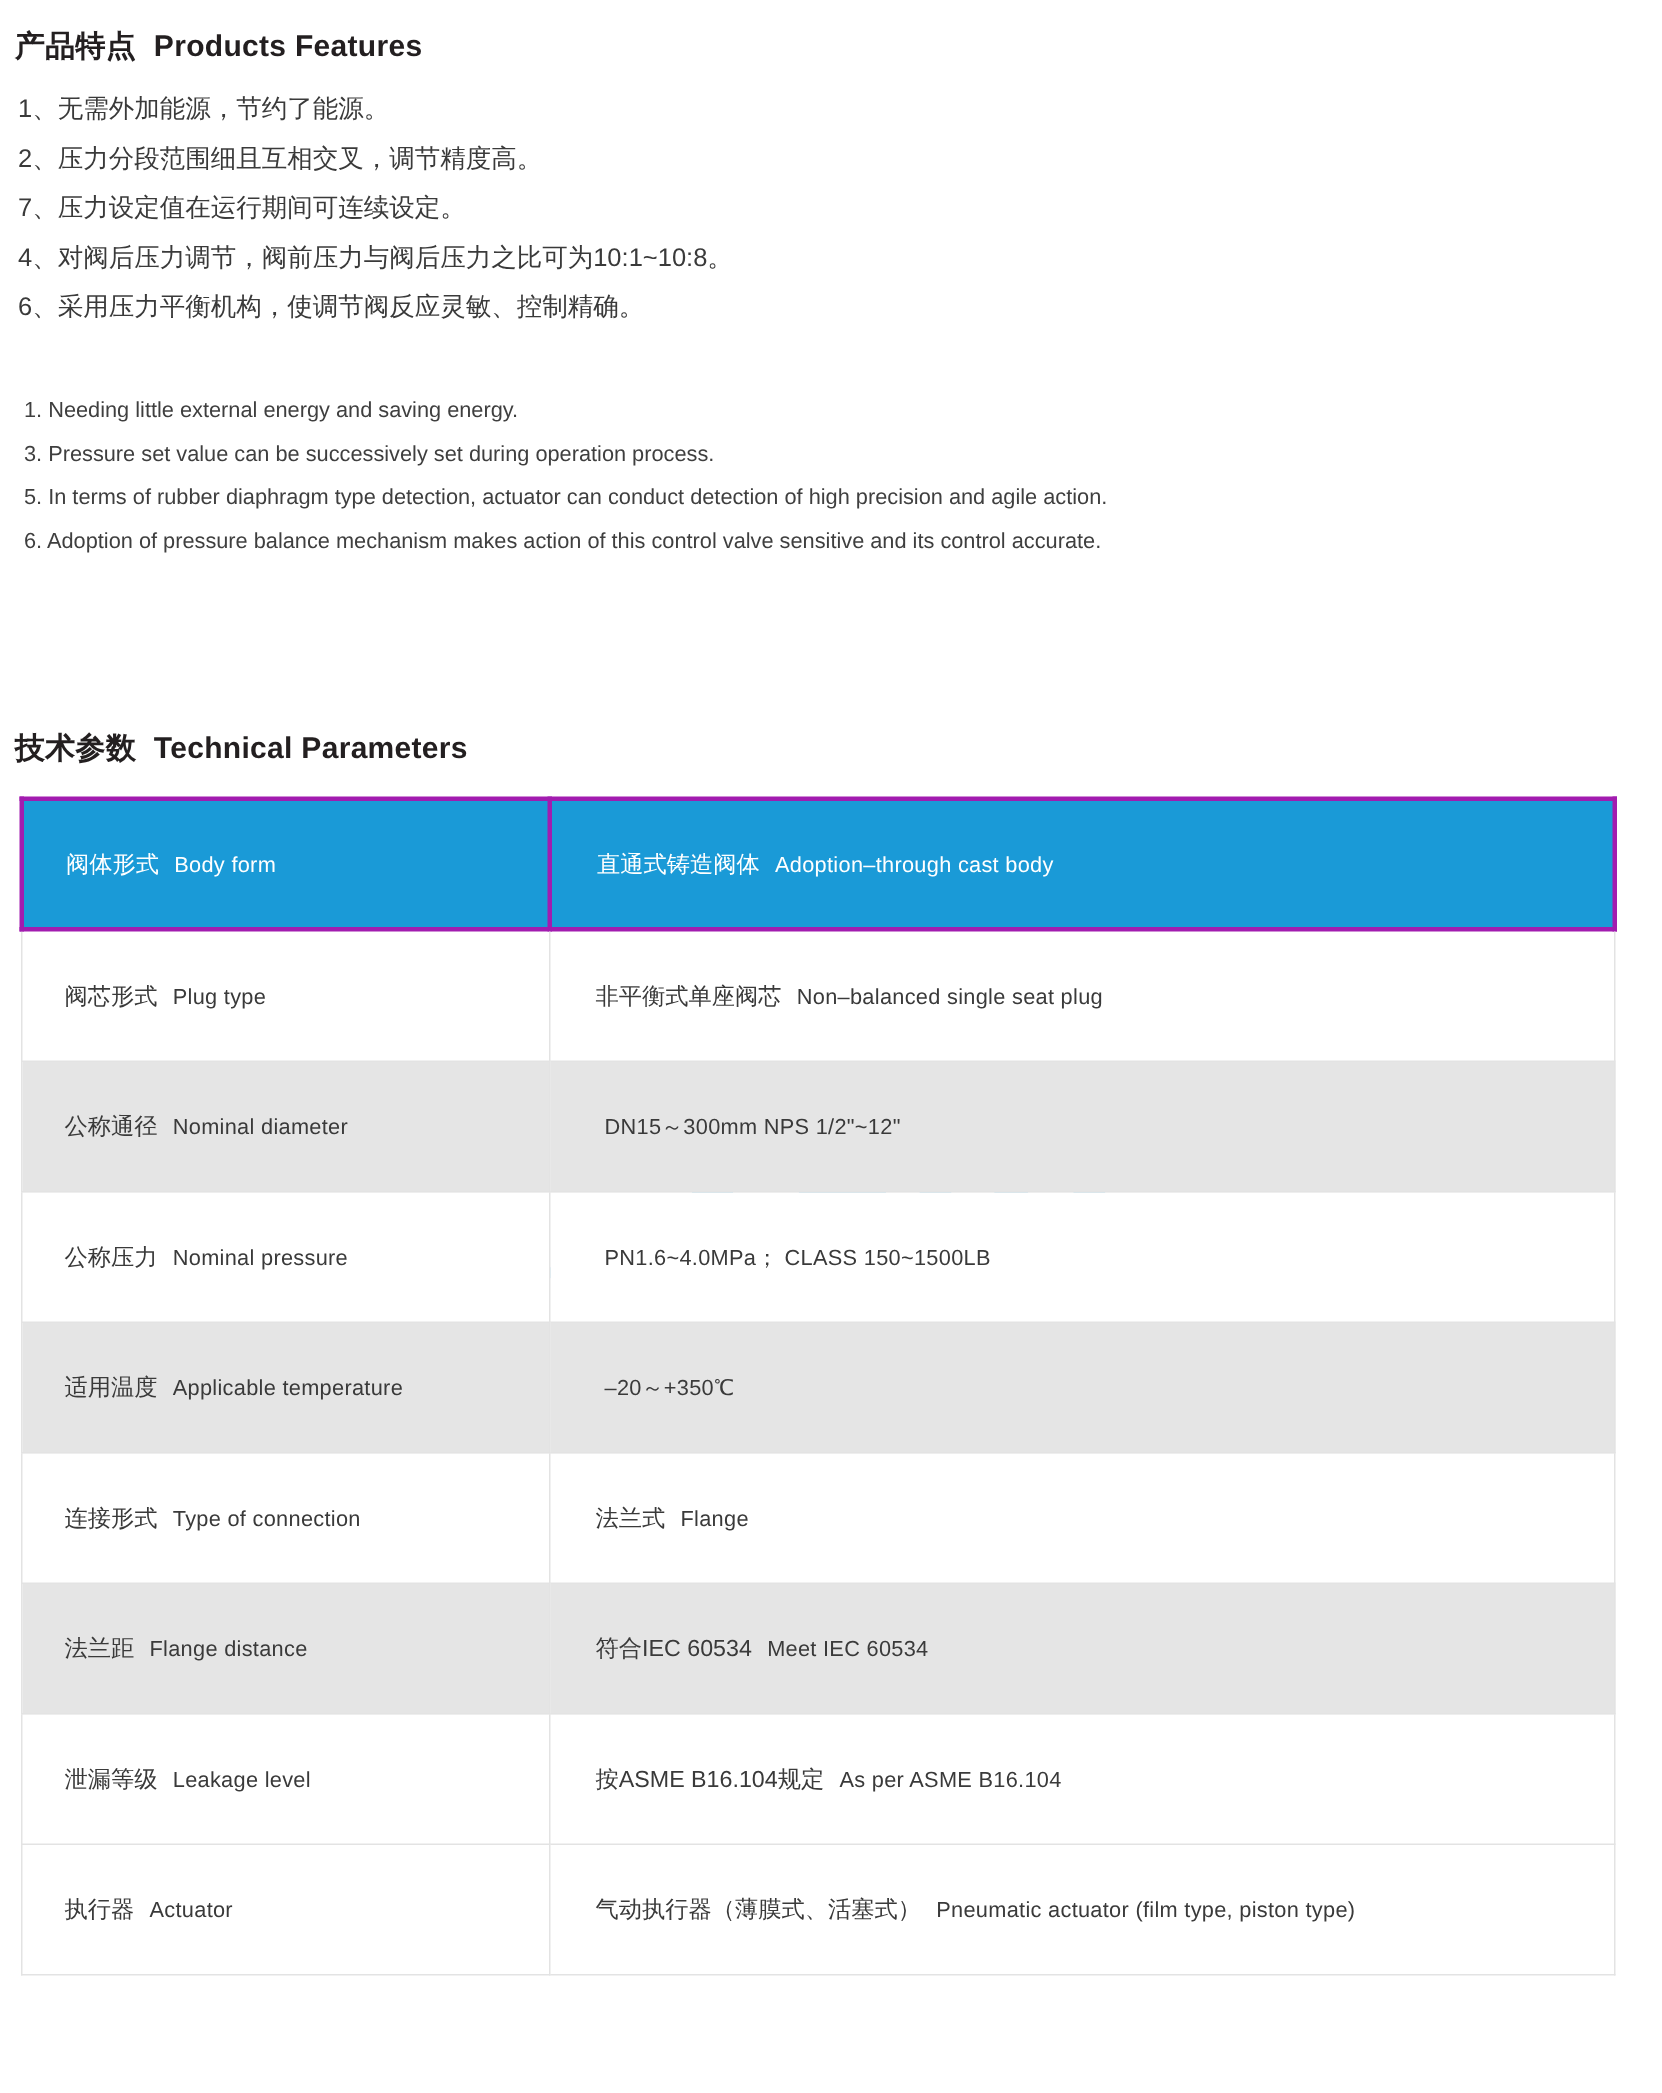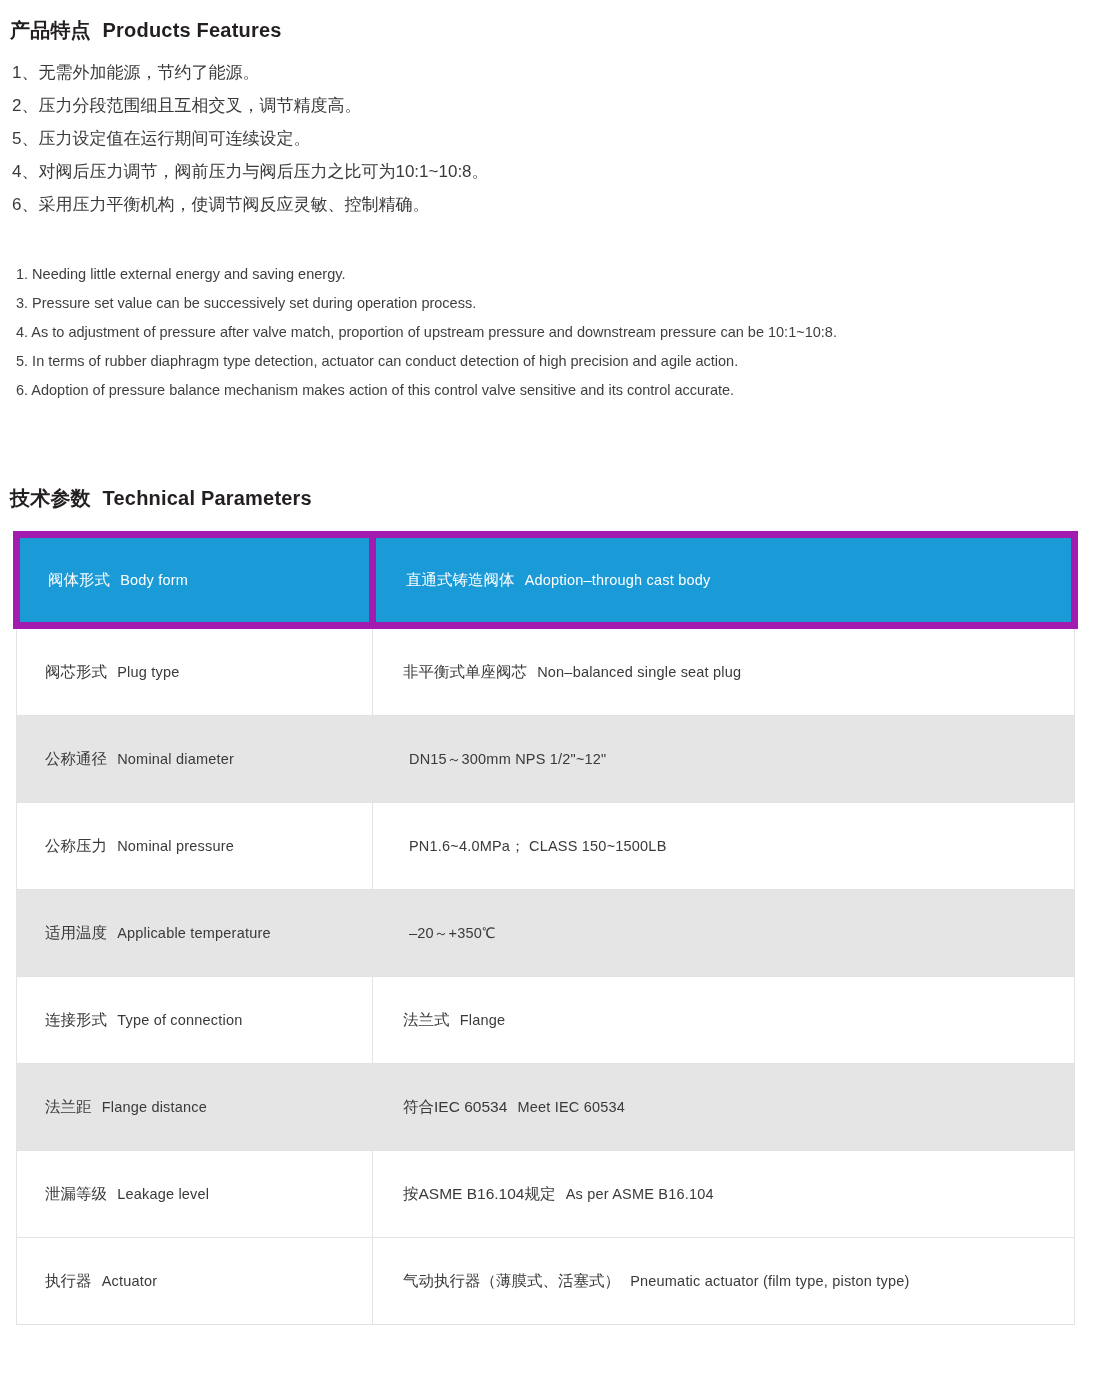--- a/index.html
+++ b/index.html
@@ -139,21 +139,21 @@
   .param-table td.label {
     width: 320px;
     padding-left: 28px;
   }
   .param-table td.value {
     padding-left: 30px;
   }
   .param-table tr.header td {
     background: #1a9ad7;
     color: #ffffff;
-    border: 7px solid #a21caf;
+    border: 3px solid #a21caf;
     height: 82px;
     font-size: 15px;
   }
   .param-table tr.odd td {
     background: #e5e5e5;
   }
   .param-table tr.even td {
     background: #ffffff;
   }
   .cn-span {
@@ -170,29 +170,28 @@
 <div class="page">
 
   <div class="section-title" id="features-title">
     <span>产品特点</span>
     <span style="margin-left: 6px;">Products Features</span>
   </div>
 
   <div class="cn-list">
     <div class="cn-item">1、无需外加能源，节约了能源。</div>
     <div class="cn-item">2、压力分段范围细且互相交叉，调节精度高。</div>
-    <div class="cn-item">5、压力设定值在运行期间可连续设定。</div>
+    <div class="cn-item">7、压力设定值在运行期间可连续设定。</div>
     <div class="cn-item">4、对阀后压力调节，阀前压力与阀后压力之比可为10:1~10:8。</div>
     <div class="cn-item">6、采用压力平衡机构，使调节阀反应灵敏、控制精确。</div>
   </div>
 
   <div class="en-list">
     <div class="en-item">1. Needing little external energy and saving energy.</div>
     <div class="en-item">3. Pressure set value can be successively set during operation process.</div>
-    <div class="en-item">4. As to adjustment of pressure after valve match, proportion of upstream pressure and downstream pressure can be 10:1~10:8.</div>
     <div class="en-item">5. In terms of rubber diaphragm type detection, actuator can conduct detection of high precision and agile action.</div>
     <div class="en-item">6. Adoption of pressure balance mechanism makes action of this control valve sensitive and its control accurate.</div>
   </div>
 
   <div class="section-title" id="params-title">
     <span>技术参数</span>
     <span style="margin-left: 6px;">Technical Parameters</span>
   </div>
 
   <div class="watermark">

